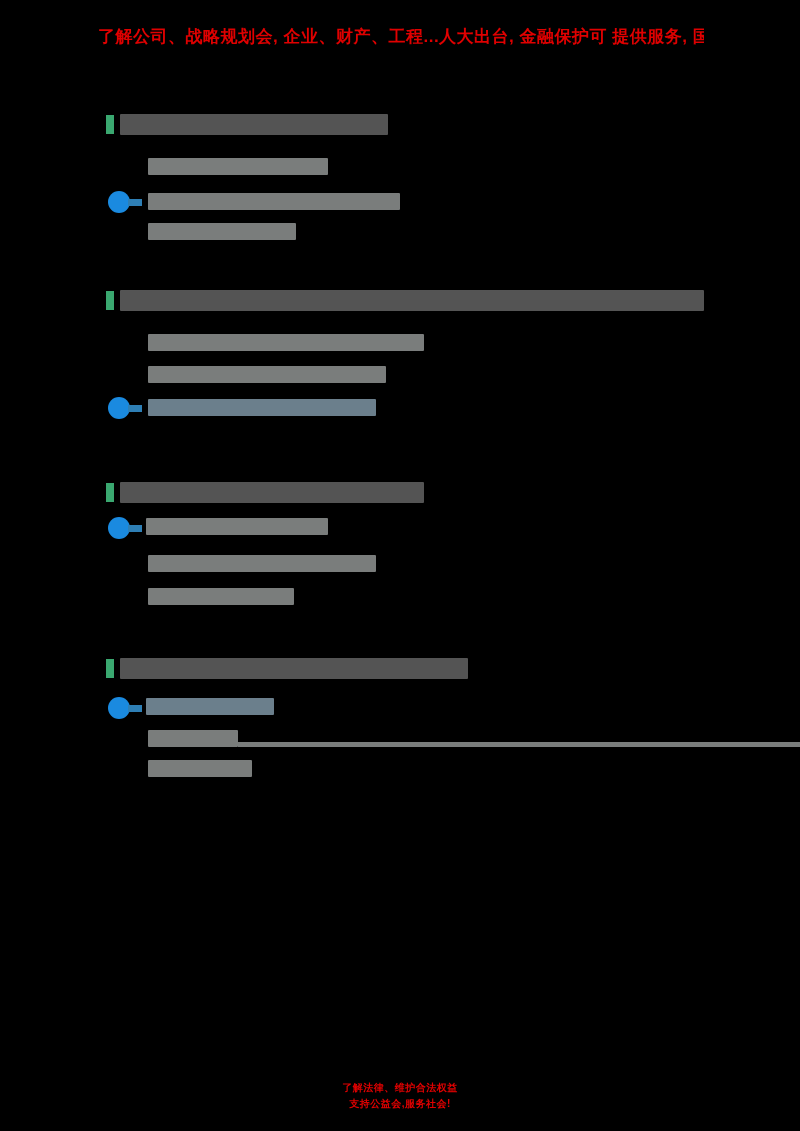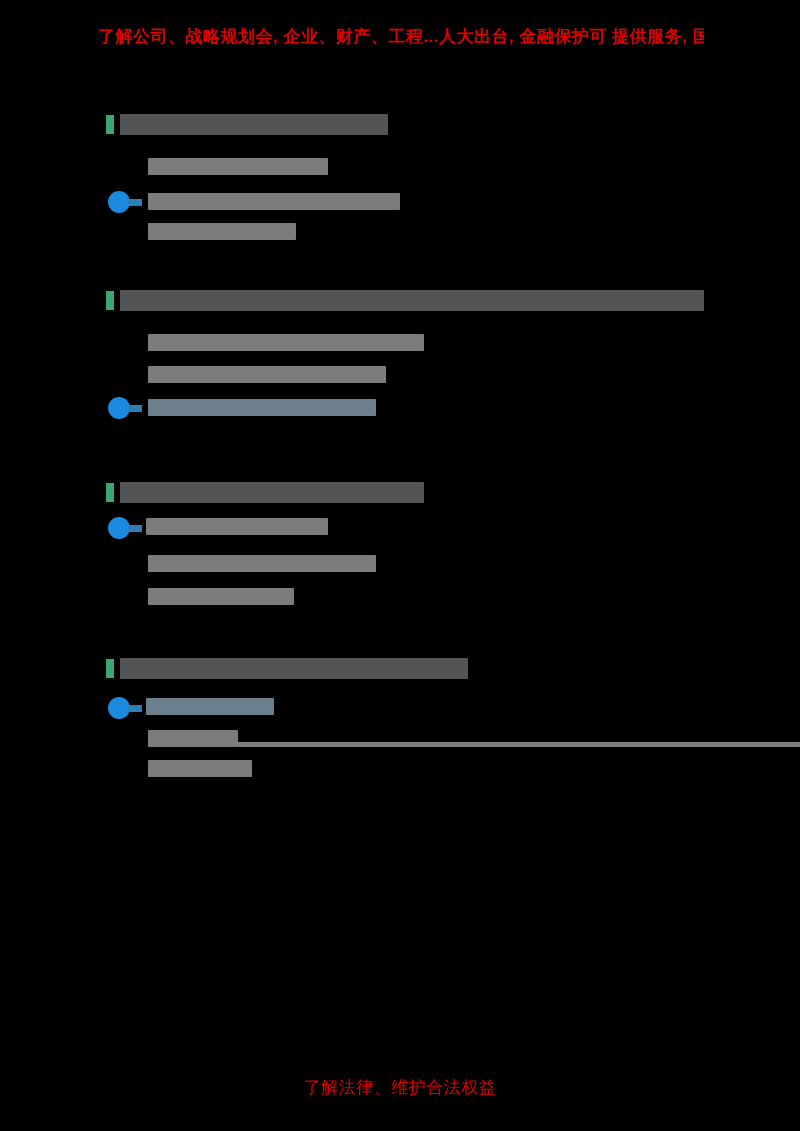--- a/index.html
+++ b/index.html
@@ -122,22 +122,22 @@
   }
 
   
   .footer {
     position: absolute;
     left: 0;
     top: 1080px;
     width: 800px;
     text-align: center;
     color: #e00000;
-    font-size: 17px;
-    font-weight: normal;
+    font-size: 10px;
+    font-weight: bold;
     line-height: 16px;
     letter-spacing: 0.5px;
     filter: blur(0.5px);
   }
   .footer div { white-space: nowrap; }
 </style>
 </head>
 <body>
 
 <div class="page">
@@ -197,15 +197,16 @@
     <span class="blue-dot"></span>
     <span class="redact body-blue" style="left:146px; top:2px; width:128px"></span>
   </div>
   <span class="redact body" style="left:148px; top:730px; width:90px"></span>
   <span class="redact body" style="left:148px; top:760px; width:104px"></span>
 
   <div class="hrule"></div>
 
   <div class="footer">
     <div>了解法律、维护合法权益</div>
+    <div>支持公益会,服务社会!</div>
   </div>
 
 </div>
 
 </body></html>

